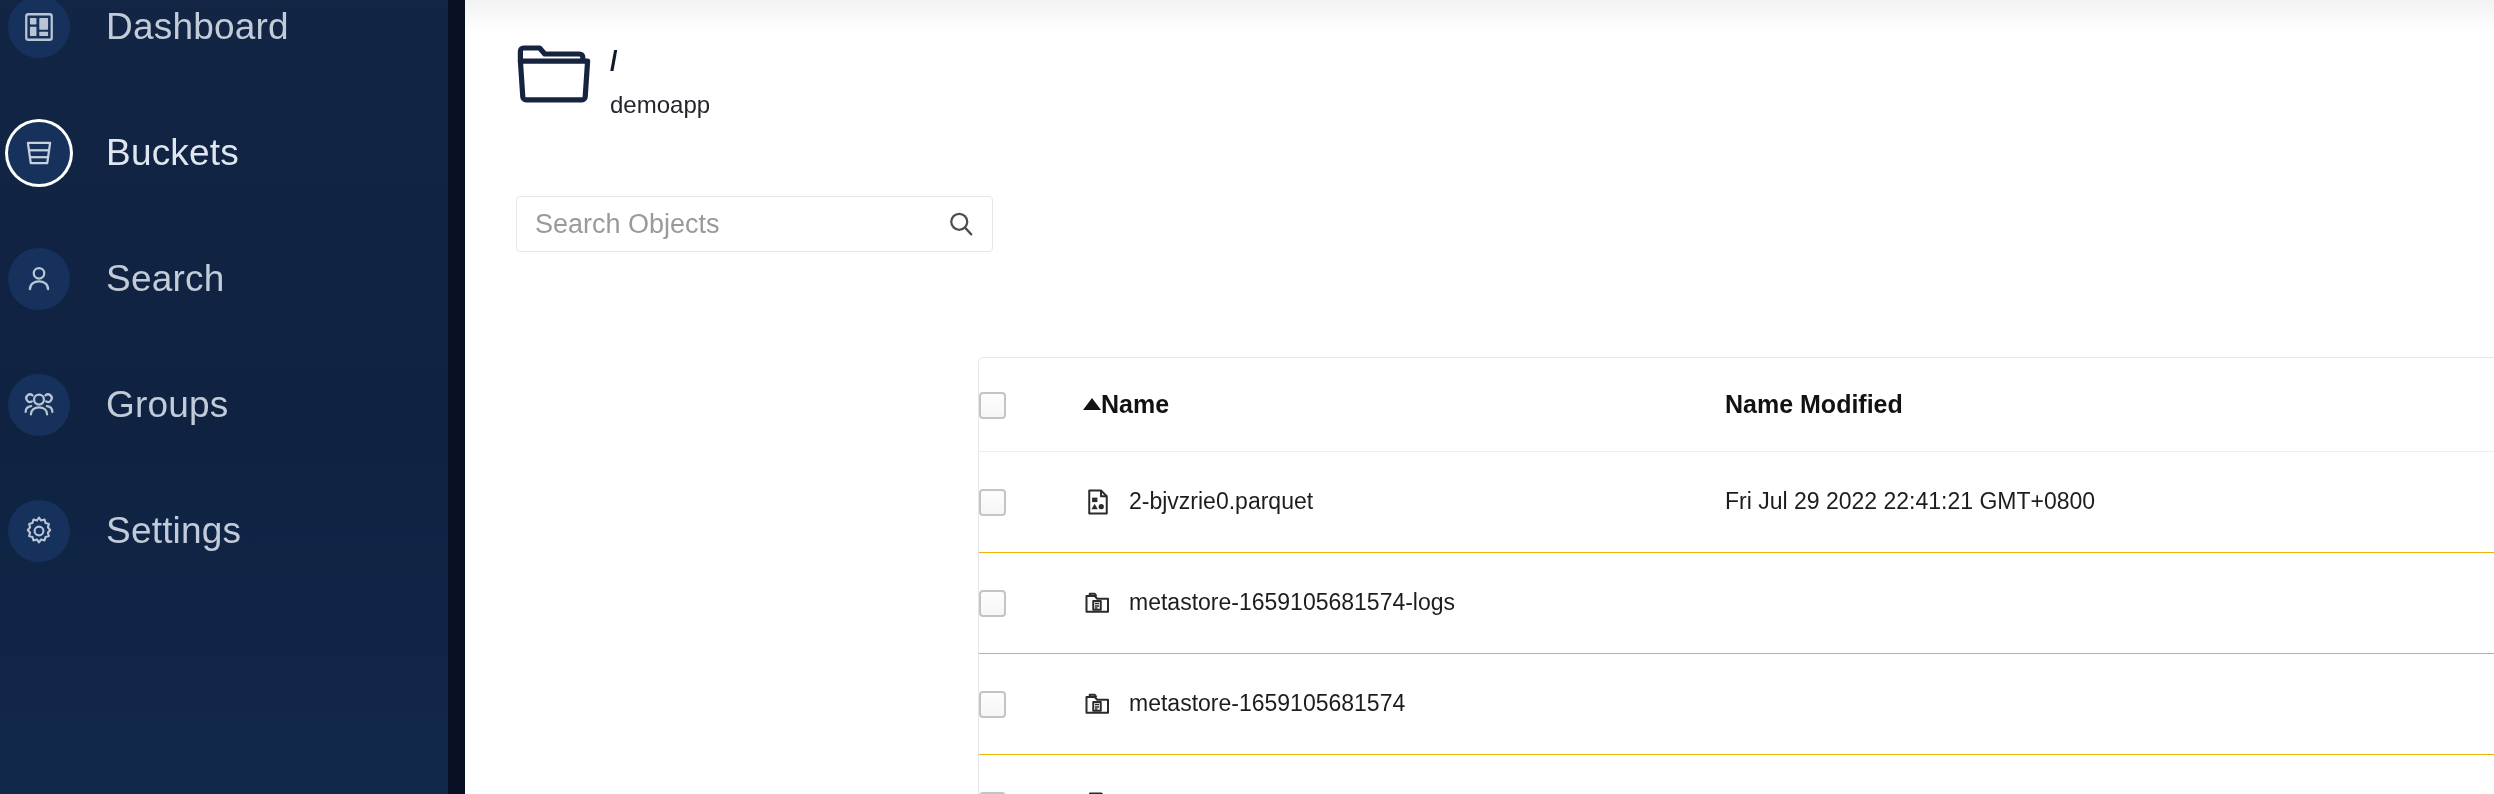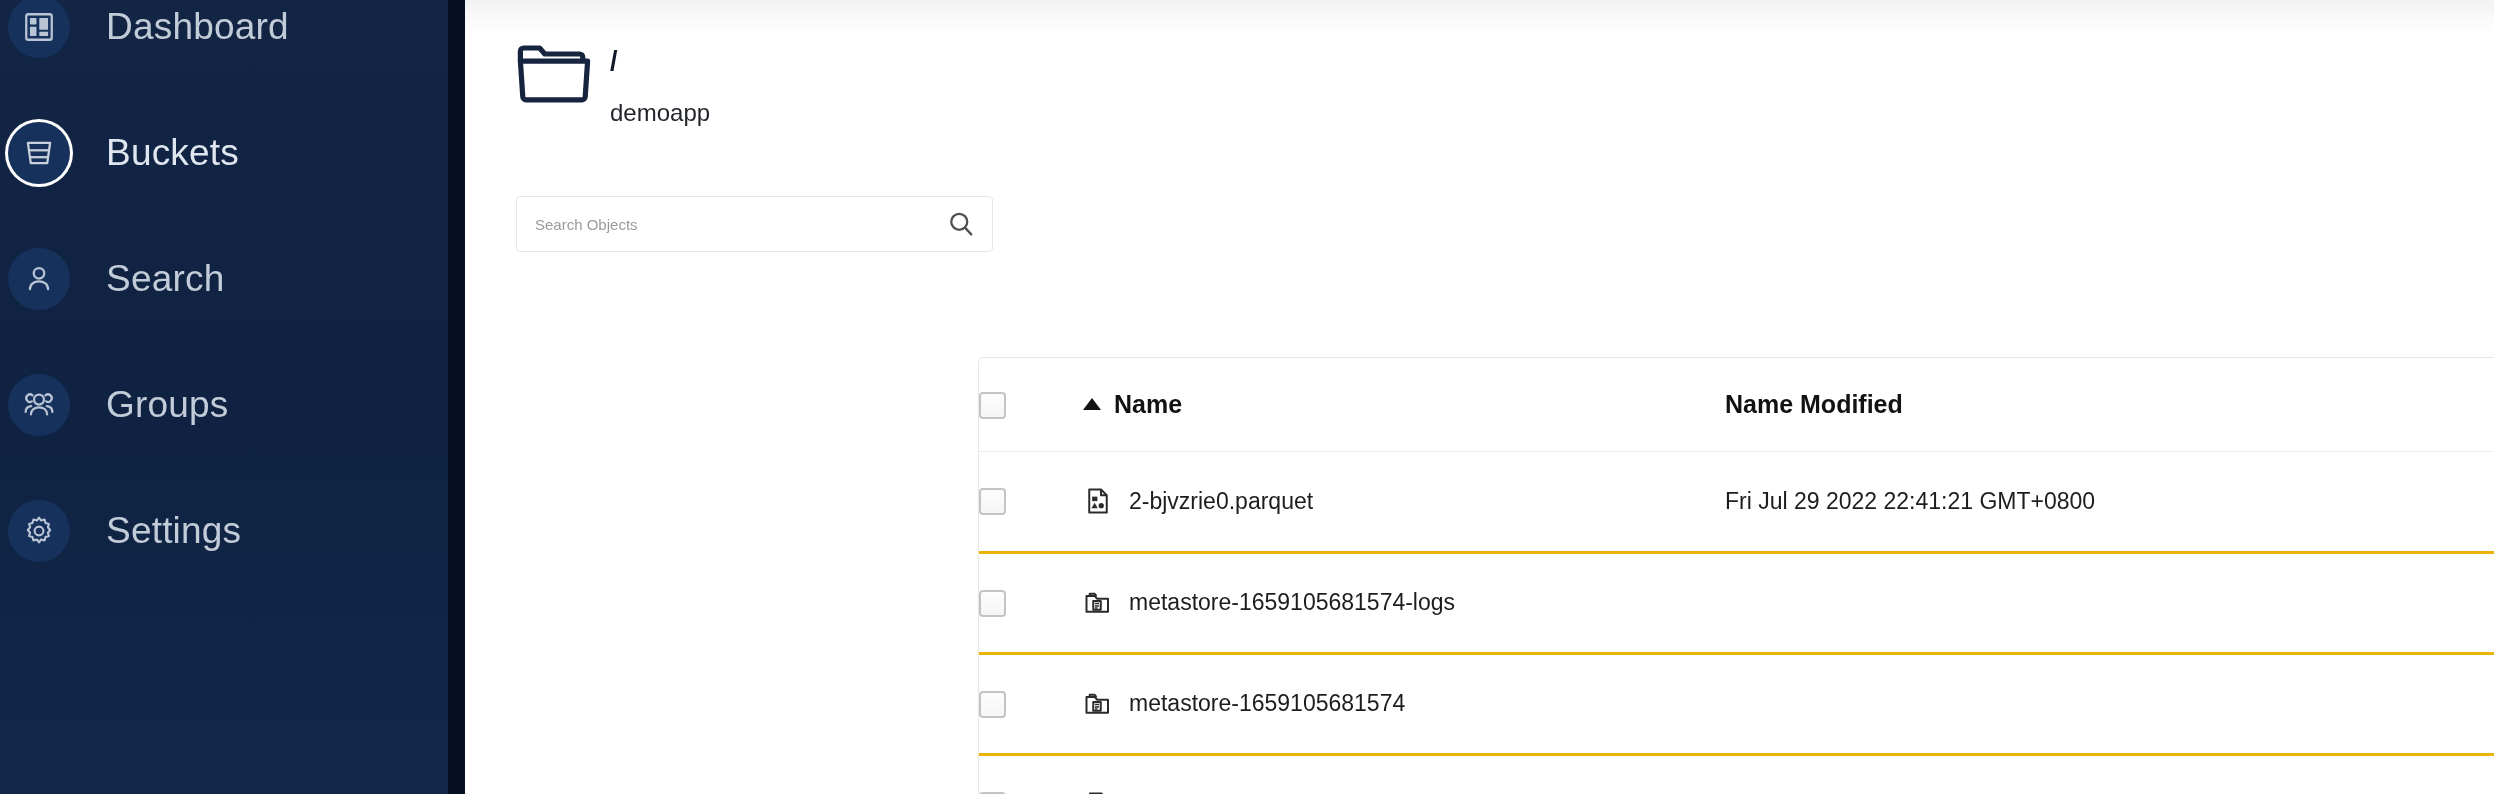--- a/index.html
+++ b/index.html
@@ -113,42 +113,42 @@
   .crumb-path {
     font-size: 27px;
     font-weight: bold;
     color: #11182a;
     line-height: 34px;
   }
   .crumb-bucket {
     font-size: 24px;
     color: #22252b;
     line-height: 34px;
-    margin-top: 18px;
+    margin-top: 10px;
     text-align: center;
   }
 
   .search-box {
     position: absolute;
     left: 68px;
     top: 196px;
     width: 477px;
     height: 56px;
     border: 1px solid #e6e6e6;
     border-radius: 4px;
     background: #ffffff;
     display: flex;
     align-items: center;
     padding: 0 16px 0 18px;
   }
   .search-box input {
     flex: 1 1 auto;
     border: none;
     outline: none;
-    font-size: 15px;
+    font-size: 27px;
     color: #7f1d1d;
     font-family: "Liberation Sans", sans-serif;
     background: transparent;
   }
   .search-box input::placeholder { color: #9a9a9a; }
   .search-icon { flex: 0 0 30px; width: 30px; height: 30px; }
 
   
   .table-card {
     position: absolute;
@@ -174,38 +174,37 @@
     border-bottom: 1px solid #eeeeee;
     padding: 0;
     vertical-align: middle;
   }
   .tbl td {
     height: 101px;
     padding: 0;
     vertical-align: middle;
     font-size: 23px;
     color: #1d1d1d;
-    border-bottom: 3px solid #eab308;
+    border-bottom: 1px solid #eab308;
   }
   .tbl tr:last-child td { border-bottom: 1px solid #eeeeee; }
   .cell-check { text-align: left; padding-left: 30px; }
   .chk {
     display: inline-block;
     width: 27px;
     height: 27px;
     border: 2px solid #c4c4c4;
     border-radius: 4px;
     background: linear-gradient(180deg,#fdfdfd,#f6f6f6);
     vertical-align: middle;
     cursor: pointer;
   }
   .th-name-inner {
     display: flex;
     align-items: center;
-    gap: 13px;
   }
   .sort-caret {
     width: 0; height: 0;
     border-left: 9px solid transparent;
     border-right: 9px solid transparent;
     border-bottom: 12px solid #121212;
   }
   .name-cell {
     display: flex;
     align-items: center;

